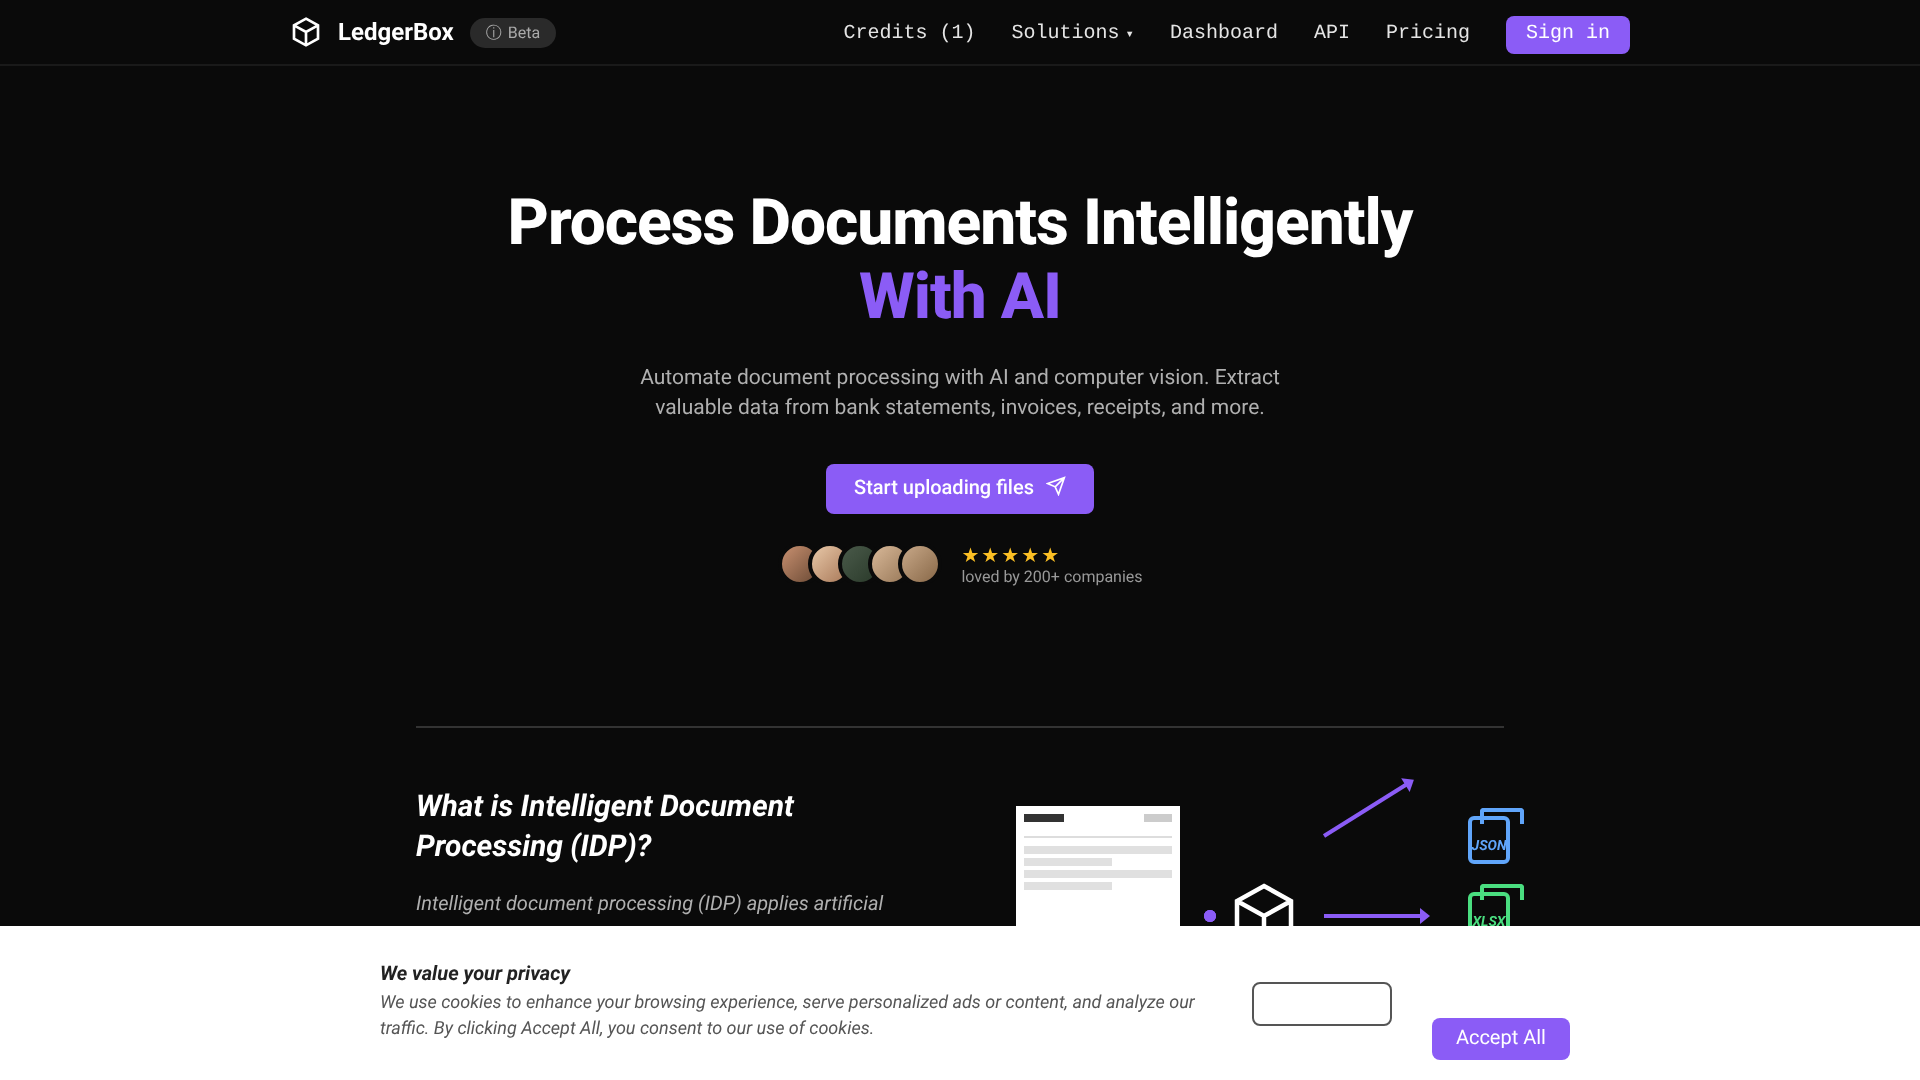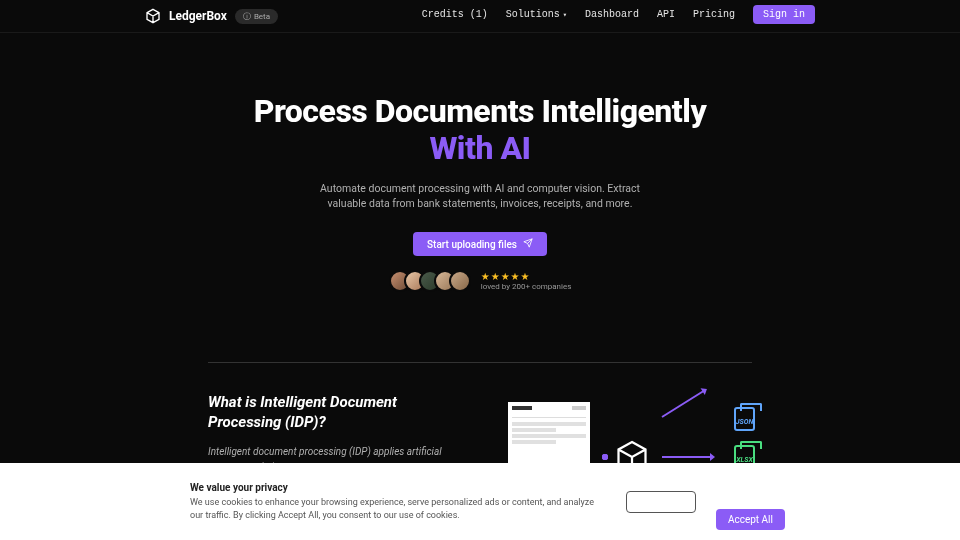--- a/index.html
+++ b/index.html
@@ -7,21 +7,21 @@
   background: #0a0a0a;
   color: #fff;
   font-family: -apple-system, BlinkMacSystemFont, "Segoe UI", Roboto, Helvetica, Arial, sans-serif;
   width: 960px;
   height: 540px;
   overflow: hidden;
   position: relative;
 }
 .nav {
   display: flex;
-  align-items: flex-end;
+  align-items: flex-start;
   justify-content: space-between;
   padding: 8px 145px;
   border-bottom: 1px solid #1a1a1a;
   height: 33px;
 }
 .nav-left { display: flex; align-items: center; gap: 8px; }
 .logo-box {
   width: 16px; height: 16px;
   display: inline-flex;
   align-items: center;
@@ -232,21 +232,21 @@
   bottom: 0;
   left: 0;
   right: 0;
   background: #fff;
   color: #222;
   padding: 10px 175px 10px 190px;
   display: flex;
   align-items: center;
   gap: 20px;
 }
-.cookie-text { flex: 1; }
+.cookie-text { flex: 1; font-style: italic; }
 .cookie-title { font-size: 10px; font-weight: 700; margin-bottom: 3px; }
 .cookie-body { font-size: 9px; color: #555; line-height: 1.4; }
 .cookie-reject {
   width: 70px;
   height: 22px;
   border: 1px solid #555;
   border-radius: 4px;
   background: #fff;
   cursor: pointer;
 }

